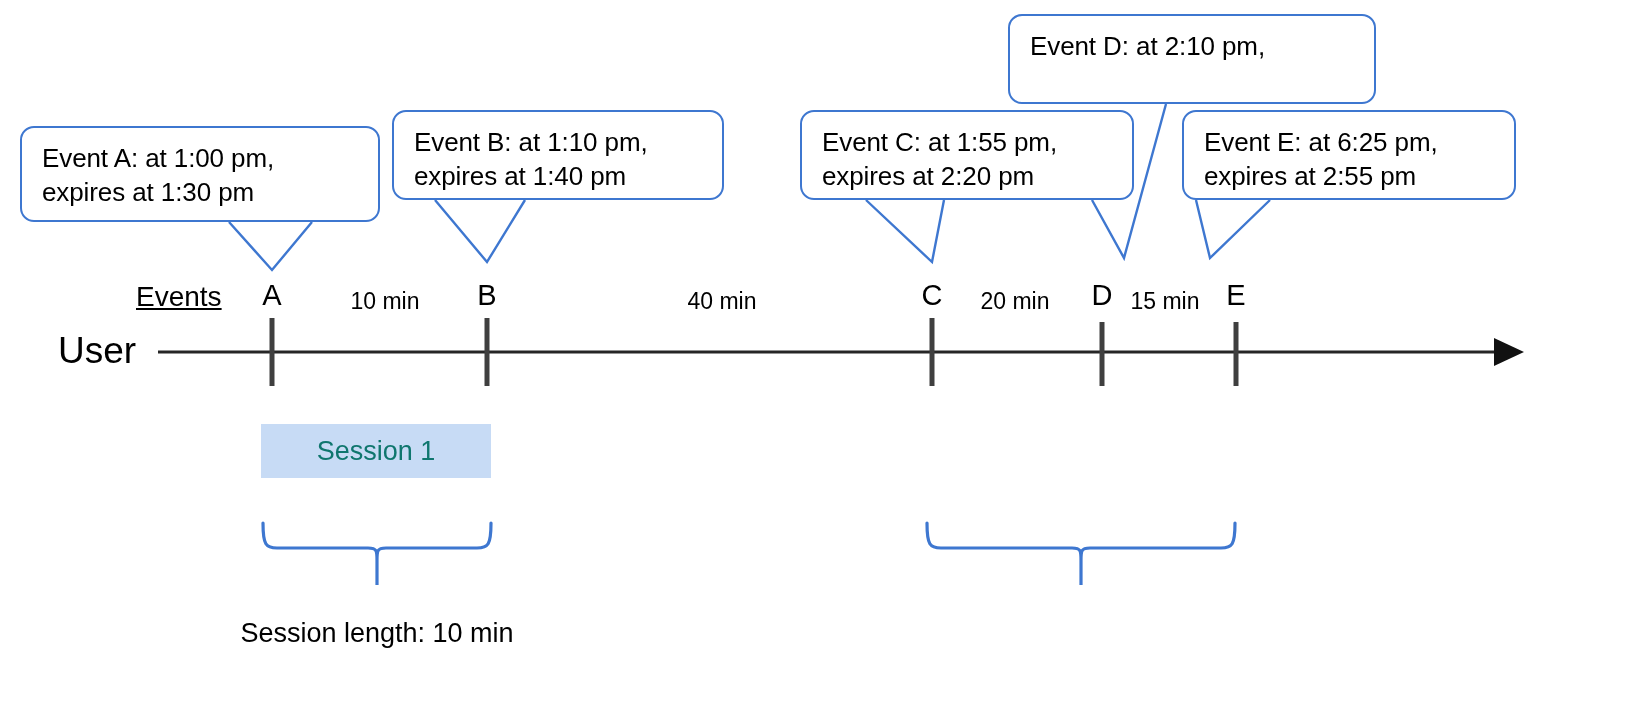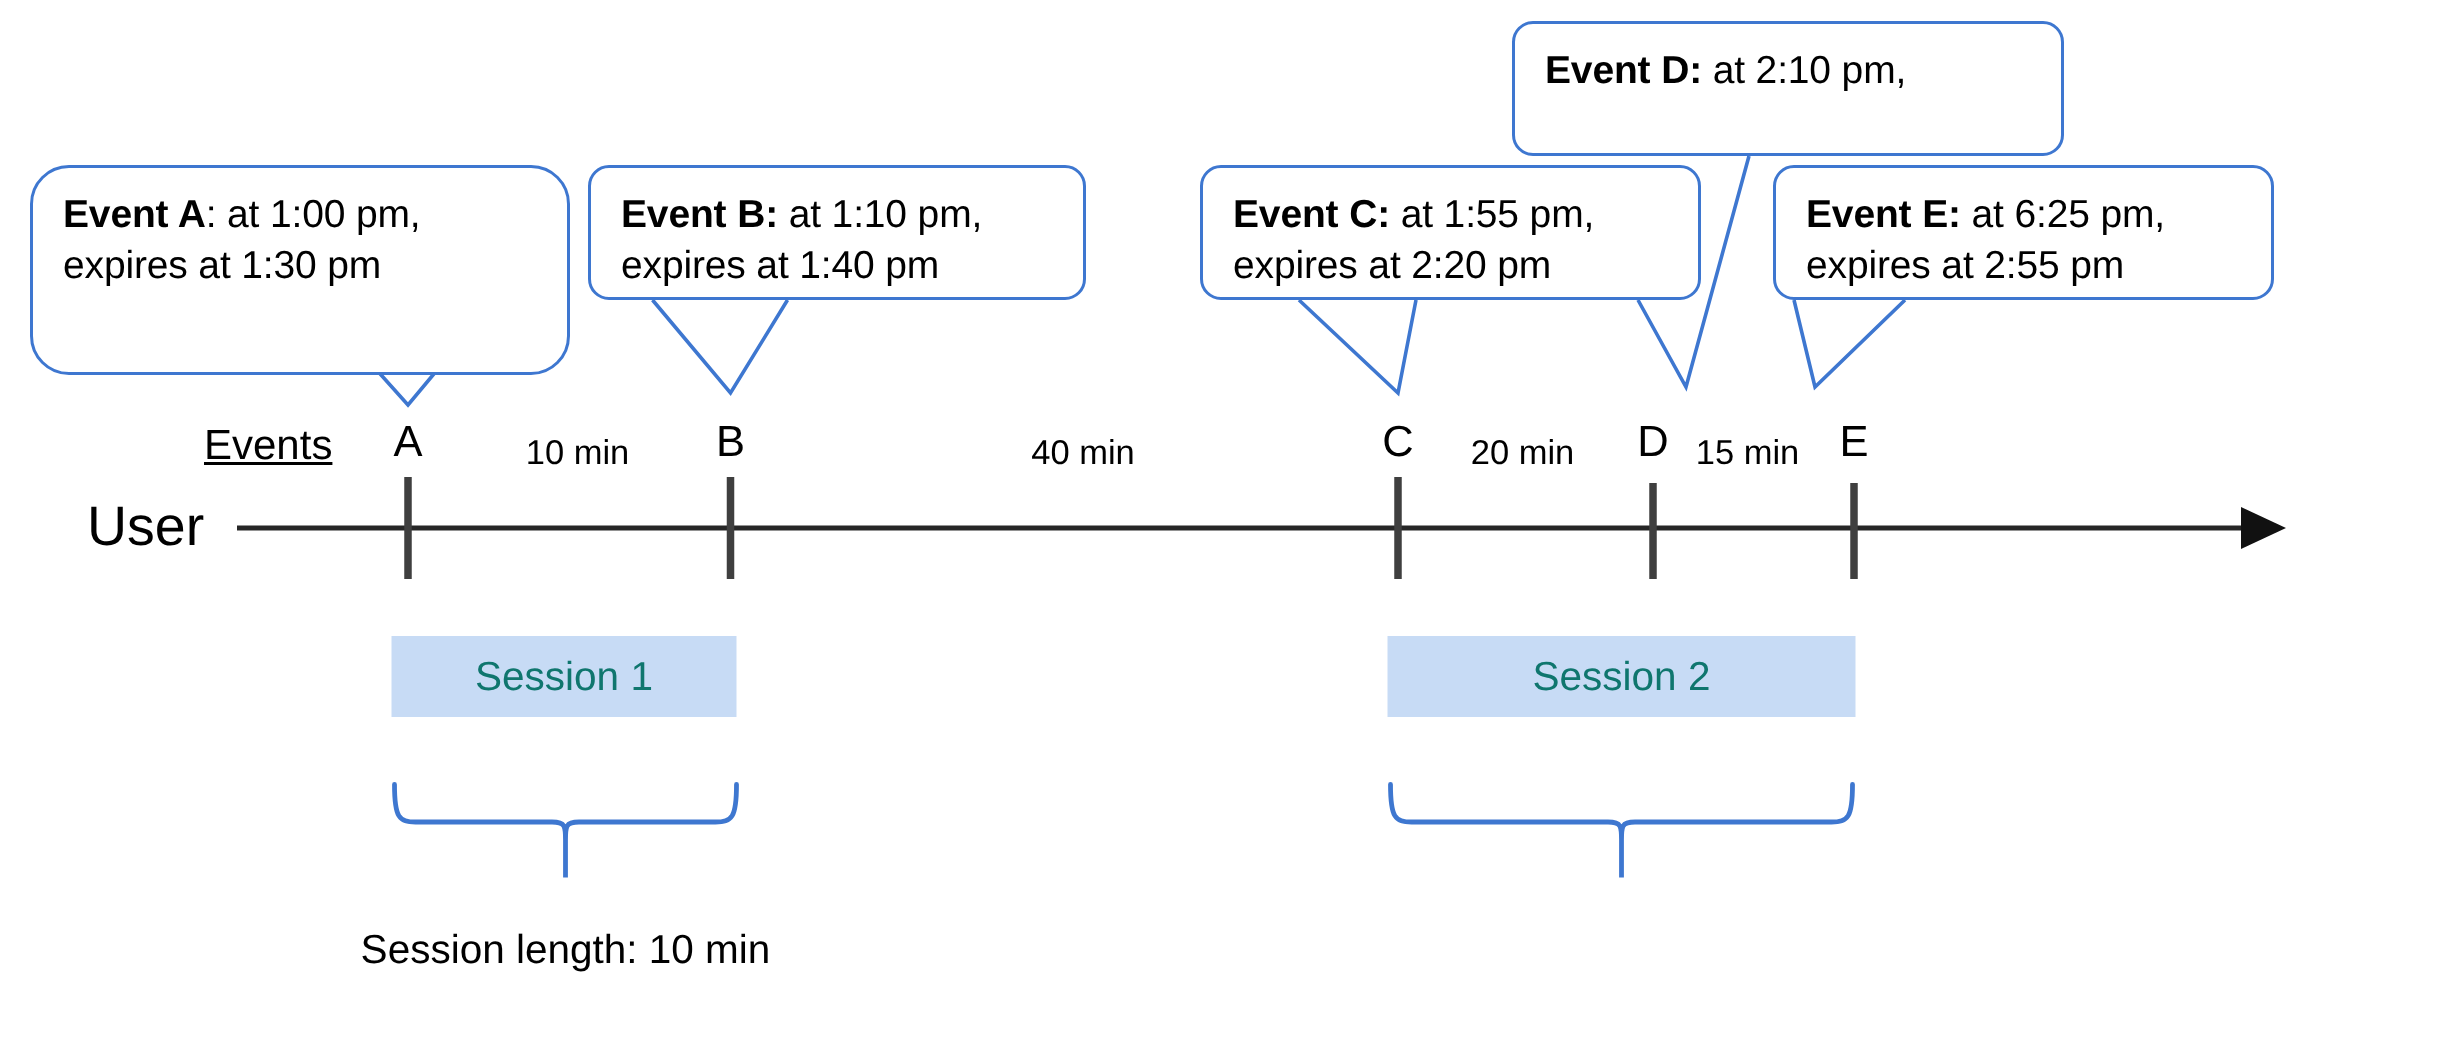--- a/index.html
+++ b/index.html
@@ -32,28 +32,28 @@
     border: 2.4px solid #3e77d0;
     border-radius: 14px;
     background: #ffffff;
     padding: 14px 18px 12px 20px;
     font-size: 26px;
     line-height: 1.30;
     letter-spacing: -0.1px;
     white-space: nowrap;
   }
   .callout .ev {
-    font-weight: bold;
+    font-weight: normal;
     margin-top: 12px;
   }
   .callout .line2 {
     display: block;
   }
 
-  #callout-a { left: 20px;   top: 110px; width: 360px; height: 140px; border-radius: 26px; }
+  #callout-a { left: 20px;   top: 126px; width: 360px; height: 96px; }
   #callout-b { left: 392px;  top: 110px; width: 332px; height: 90px;  }
   #callout-c { left: 800px;  top: 110px; width: 334px; height: 90px;  }
   #callout-d { left: 1008px; top: 14px;  width: 368px; height: 90px;  }
   #callout-e { left: 1182px; top: 110px; width: 334px; height: 90px;  }
 
   
   .tl-text {
     position: absolute;
     white-space: nowrap;
   }
@@ -183,19 +183,16 @@
   <div class="tl-text tick-label" style="left:1236px">E</div>
 
   <div class="tl-text interval-label" style="left:385px">10 min</div>
   <div class="tl-text interval-label" style="left:722px">40 min</div>
   <div class="tl-text interval-label" style="left:1015px">20 min</div>
   <div class="tl-text interval-label" style="left:1165px">15 min</div>
 
   <div class="session-block" id="session-block-1">
     <span>Session 1</span>
   </div>
-  <div class="session-block" id="session-block-2">
-    <span>Session 2</span>
-  </div>
 
   <div class="session-length-label" style="left:377px">Session length: 10 min</div>
 
 </div>
 
 </body></html>

